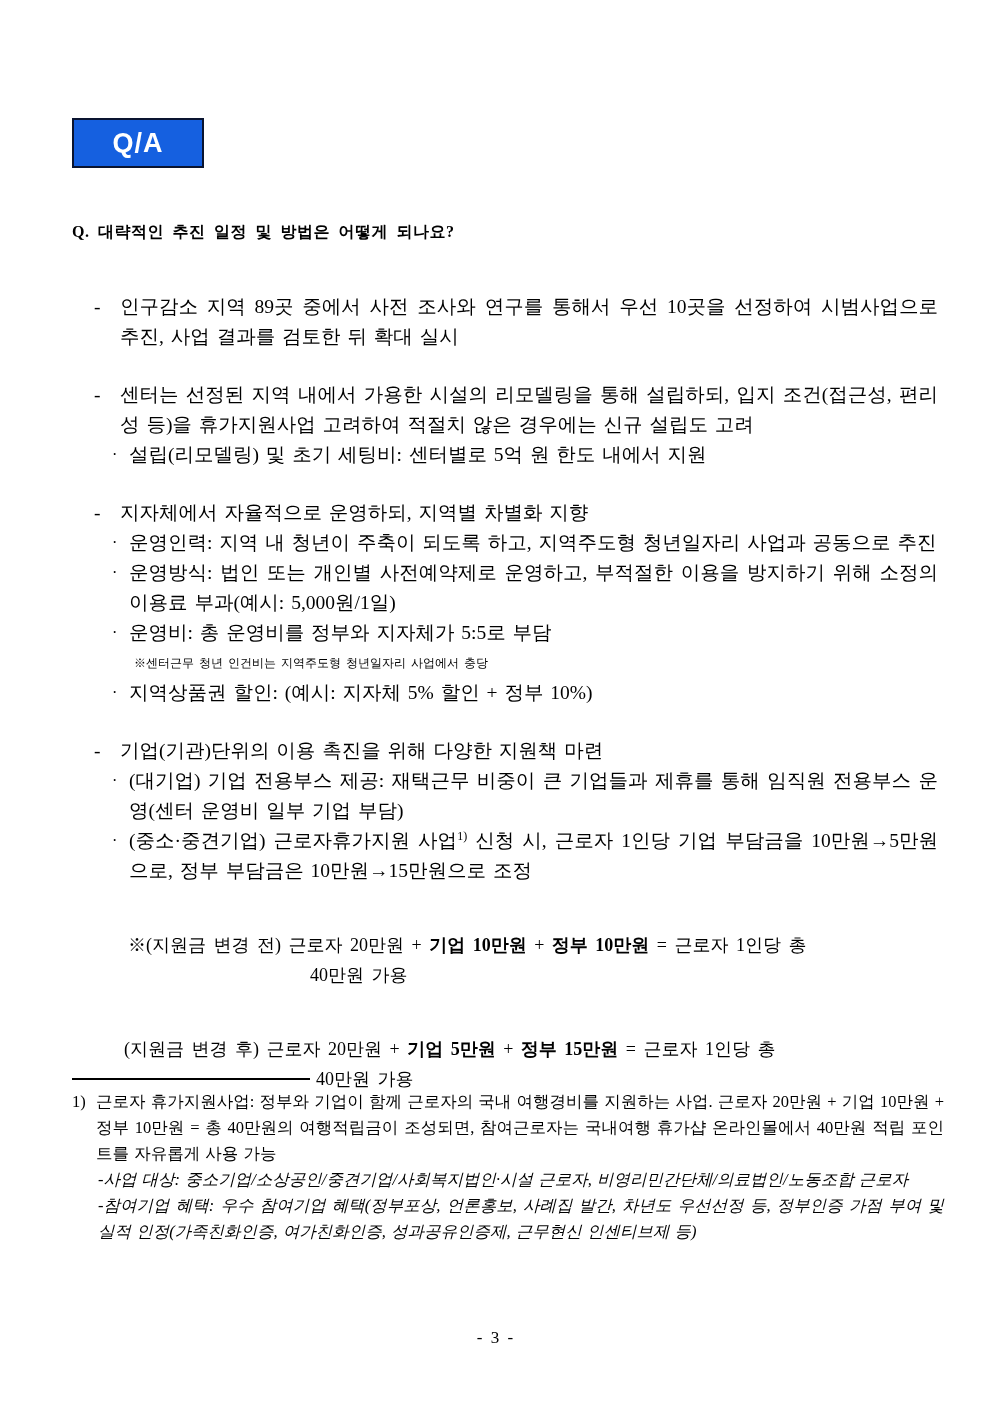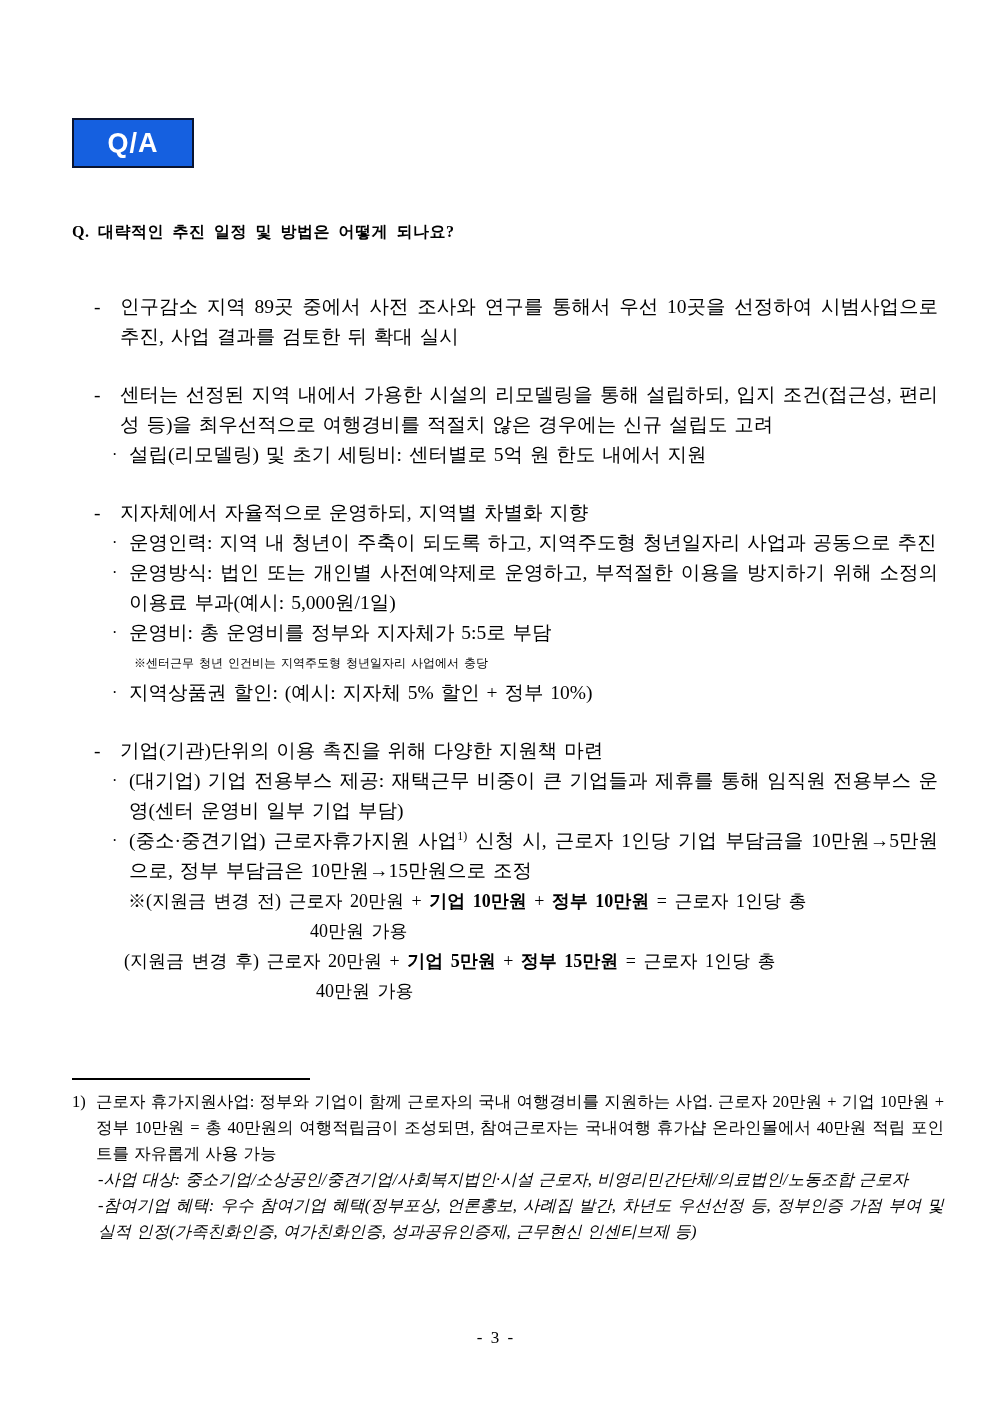--- a/index.html
+++ b/index.html
@@ -11,21 +11,21 @@
     color: #000000;
     font-family: "Liberation Serif", "DejaVu Serif", serif;
     overflow: hidden;
     box-sizing: border-box;
   }
   
   .badge {
     position: absolute;
     left: 72px;
     top: 118px;
-    width: 122px;
+    width: 132px;
     height: 50px;
     background: #1560e0;
     border: 2px solid #0a1430;
     box-sizing: border-box;
     display: flex;
     align-items: center;
     justify-content: center;
   }
   .badge-label {
     font-family: "Liberation Sans", "DejaVu Sans", sans-serif;
@@ -73,21 +73,21 @@
     padding-left: 62px;
     font-size: 12px;
     line-height: 30px;
     word-spacing: 2px;
   }
   .note {
     font-size: 18px;
     line-height: 30px;
     word-spacing: 3px;
   }
-  .note .main { display: block; text-align: justify; }
+  .note .main { display: block; text-align: justify; margin-top: 44px; }
   .note b { font-weight: bold; }
   .note-before { padding-left: 56px; }
   .note-before .cont { display: block; padding-left: 182px; }
   .note-after { padding-left: 52px; }
   .note-after .cont { display: block; padding-left: 192px; }
   sup { font-size: 12px; line-height: 0; }
   
   .footnote {
     position: absolute;
     left: 72px;
@@ -137,21 +137,21 @@
     <div class="group">
       <div class="line dash">
         <span class="mk">-</span>
         <span class="tx">인구감소 지역 89곳 중에서 사전 조사와 연구를 통해서 우선 10곳을 선정하여 시범사업으로 추진, 사업 결과를 검토한 뒤 확대 실시</span>
       </div>
     </div>
 
     <div class="group">
       <div class="line dash">
         <span class="mk">-</span>
-        <span class="tx">센터는 선정된 지역 내에서 가용한 시설의 리모델링을 통해 설립하되, 입지 조건(접근성, 편리성 등)을 최우선적으로 여행경비를 적절치 않은 경우에는 신규 설립도 고려</span>
+        <span class="tx">센터는 선정된 지역 내에서 가용한 시설의 리모델링을 통해 설립하되, 입지 조건(접근성, 편리성 등)을 휴가지원사업 고려하여 적절치 않은 경우에는 신규 설립도 고려</span>
       </div>
       <div class="line sub">
         <span class="mk">·</span>
         <span class="tx">설립(리모델링) 및 초기 세팅비: 센터별로 5억 원 한도 내에서 지원</span>
       </div>
     </div>
 
     <div class="group">
       <div class="line dash">
         <span class="mk">-</span>

